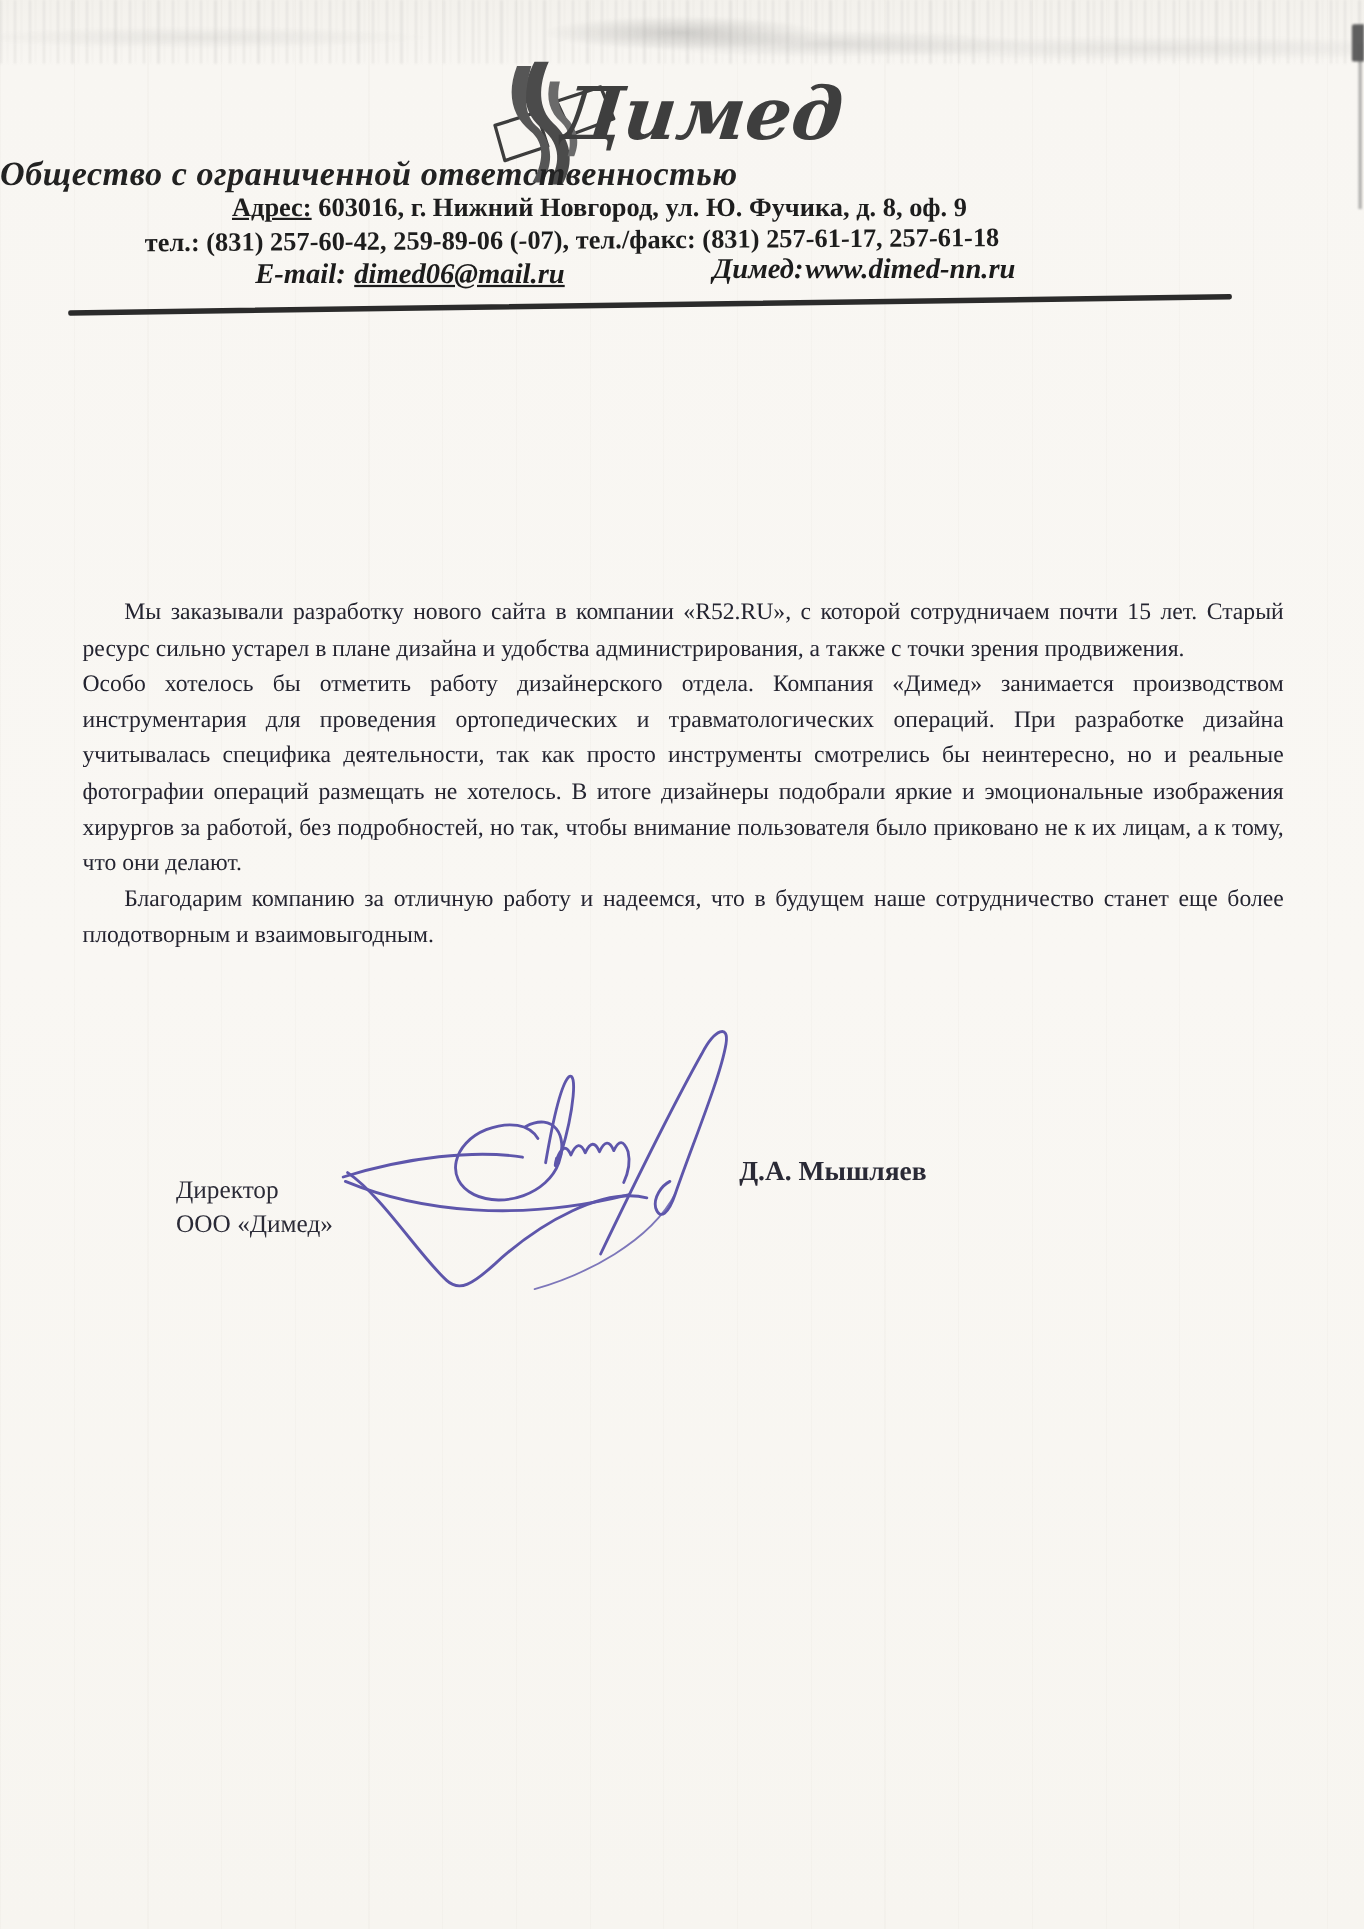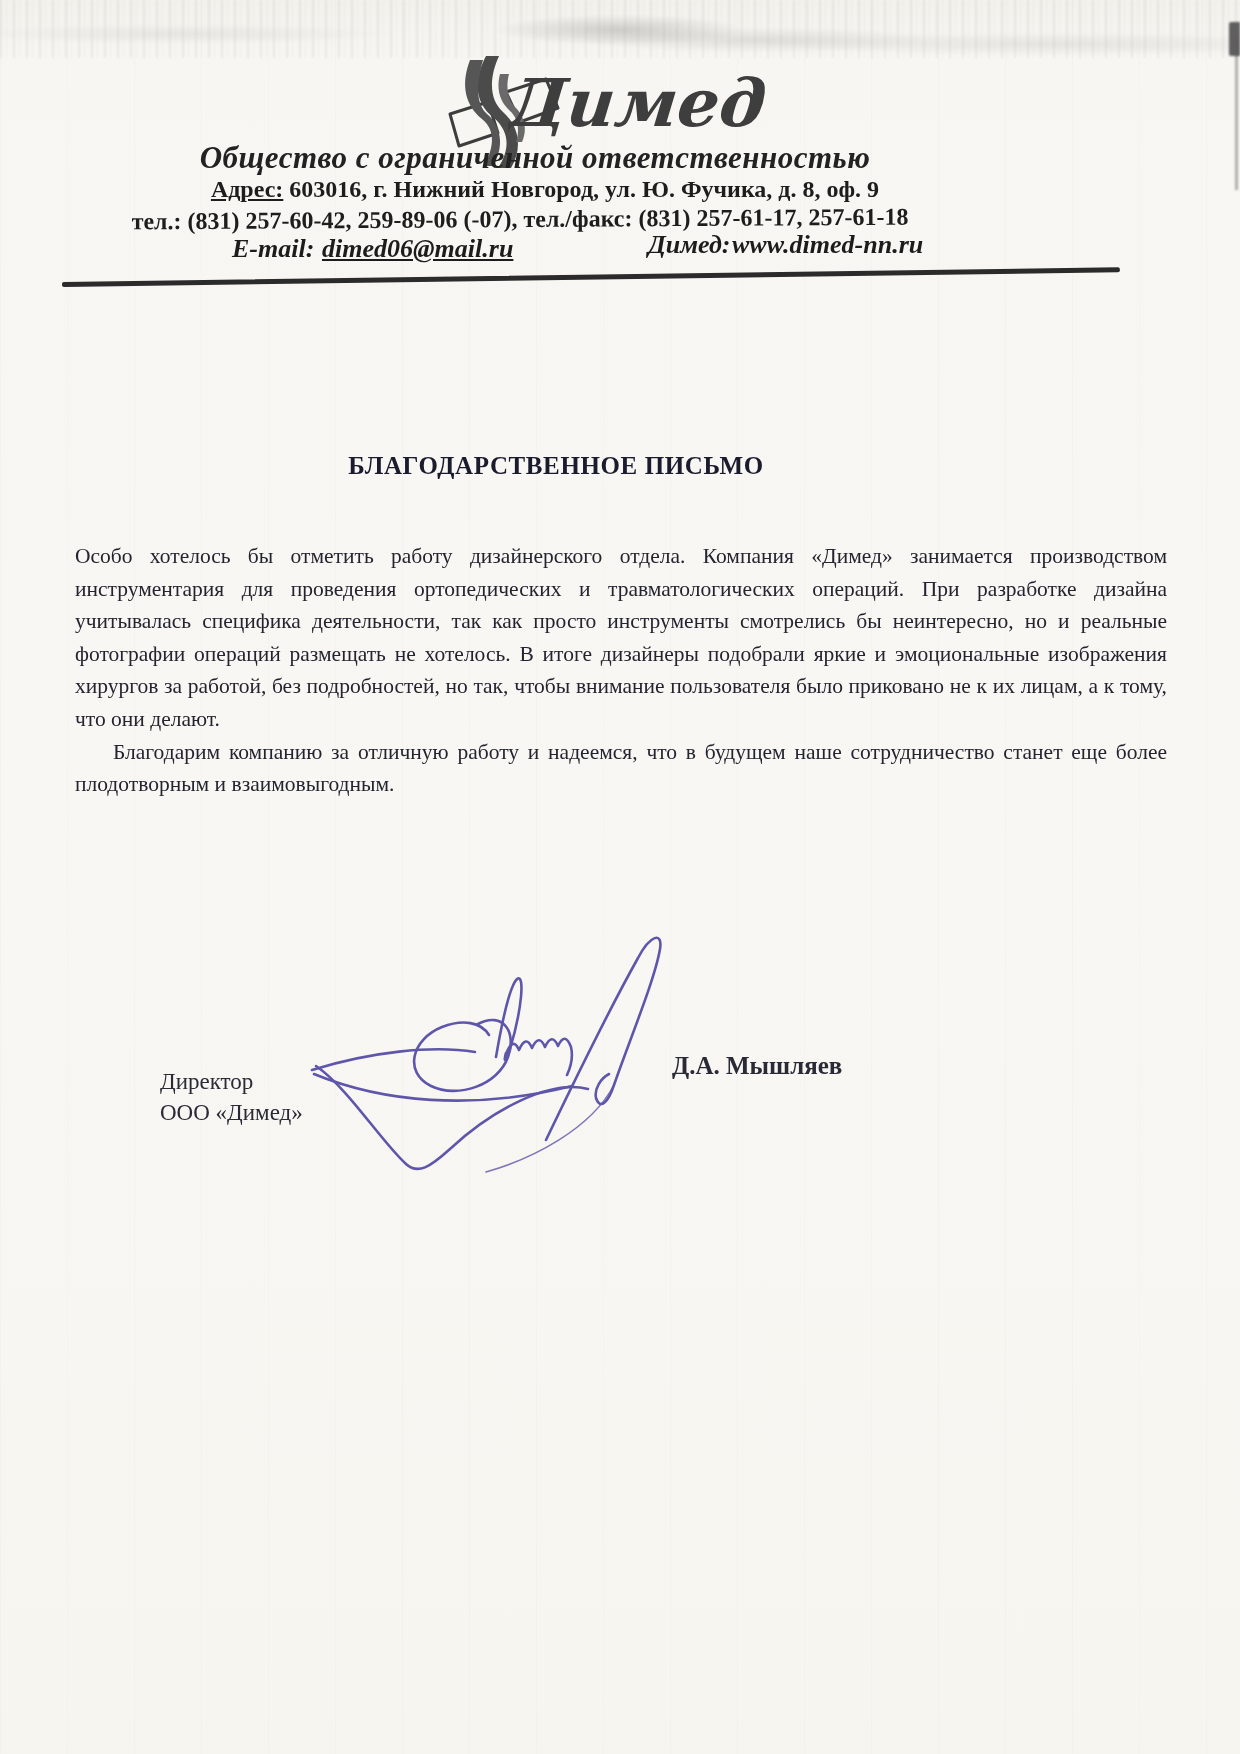--- a/index.html
+++ b/index.html
@@ -35,21 +35,21 @@
   }
   .edge-line{
     position:absolute;right:2px;top:40px;width:3px;height:150px;
     background:rgba(90,90,90,0.45);filter:blur(1px);
   }
 
   
   .logo-icon{position:absolute;left:440px;top:56px;}
   .logo-script{position:absolute;left:508px;top:52px;}
   .org-type{
-    position:absolute;left:0;top:140px;width:1070px;text-align:center;
+    position:absolute;left:0;top:140px;width:1070px;
     font-size:31px;font-weight:bold;font-style:italic;color:#222;
     letter-spacing:0.5px;
   }
   .addr-line{
     position:absolute;left:0;top:176px;width:1090px;text-align:center;
     font-size:24px;font-weight:bold;color:#1d1d1d;
   }
   .addr-line .u{text-decoration:underline;}
   .phone-line{
     position:absolute;left:0;top:206px;width:1040px;text-align:center;
@@ -124,23 +124,23 @@
 
   <div class="phone-line">тел.: (831) 257-60-42, 259-89-06 (-07), тел./факс: (831) 257-61-17, 257-61-18</div>
 
   <span class="email-label">E-mail:</span>
   <span class="email-value">dimed06@mail.ru</span>
   <span class="site-label">Димед:</span>
   <span class="site-value">www.dimed-nn.ru</span>
 
   <div class="header-divider"></div>
 
-  <div class="letter-title">БЛАГОДАРСТВЕННОЕ ПИСЬМО</div>
 
   <div class="letter-body">
+    <p class="indent">Мы заказывали разработку нового сайта в компании «R52.RU», с которой сотрудничаем почти 15 лет. Старый ресурс сильно устарел в плане дизайна и удобства администрирования, а также с точки зрения продвижения.</p>
     <p>Особо хотелось бы отметить работу дизайнерского отдела. Компания «Димед» занимается производством инструментария для проведения ортопедических и травматологических операций. При разработке дизайна учитывалась специфика деятельности, так как просто инструменты смотрелись бы неинтересно, но и реальные фотографии операций размещать не хотелось. В итоге дизайнеры подобрали яркие и эмоциональные изображения хирургов за работой, без подробностей, но так, чтобы внимание пользователя было приковано не к их лицам, а к тому, что они делают.</p>
     <p class="indent">Благодарим компанию за отличную работу и надеемся, что в будущем наше сотрудничество станет еще более плодотворным и взаимовыгодным.</p>
   </div>
 
   <div class="sig-position">
     <div>Директор</div>
     <div>ООО «Димед»</div>
   </div>
 
   <div class="signature-svg">

